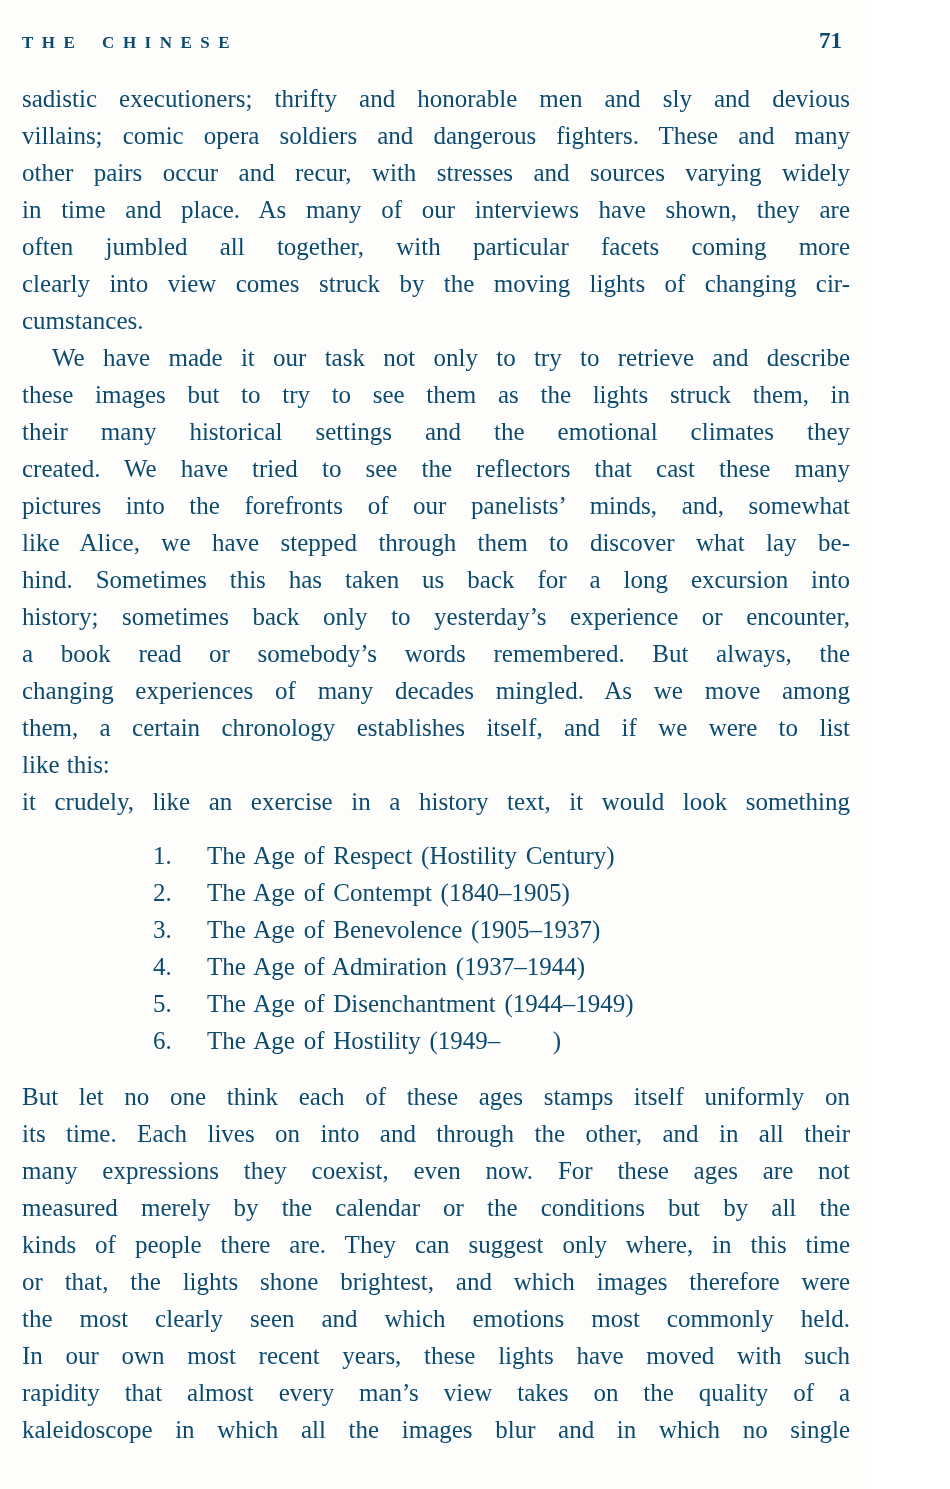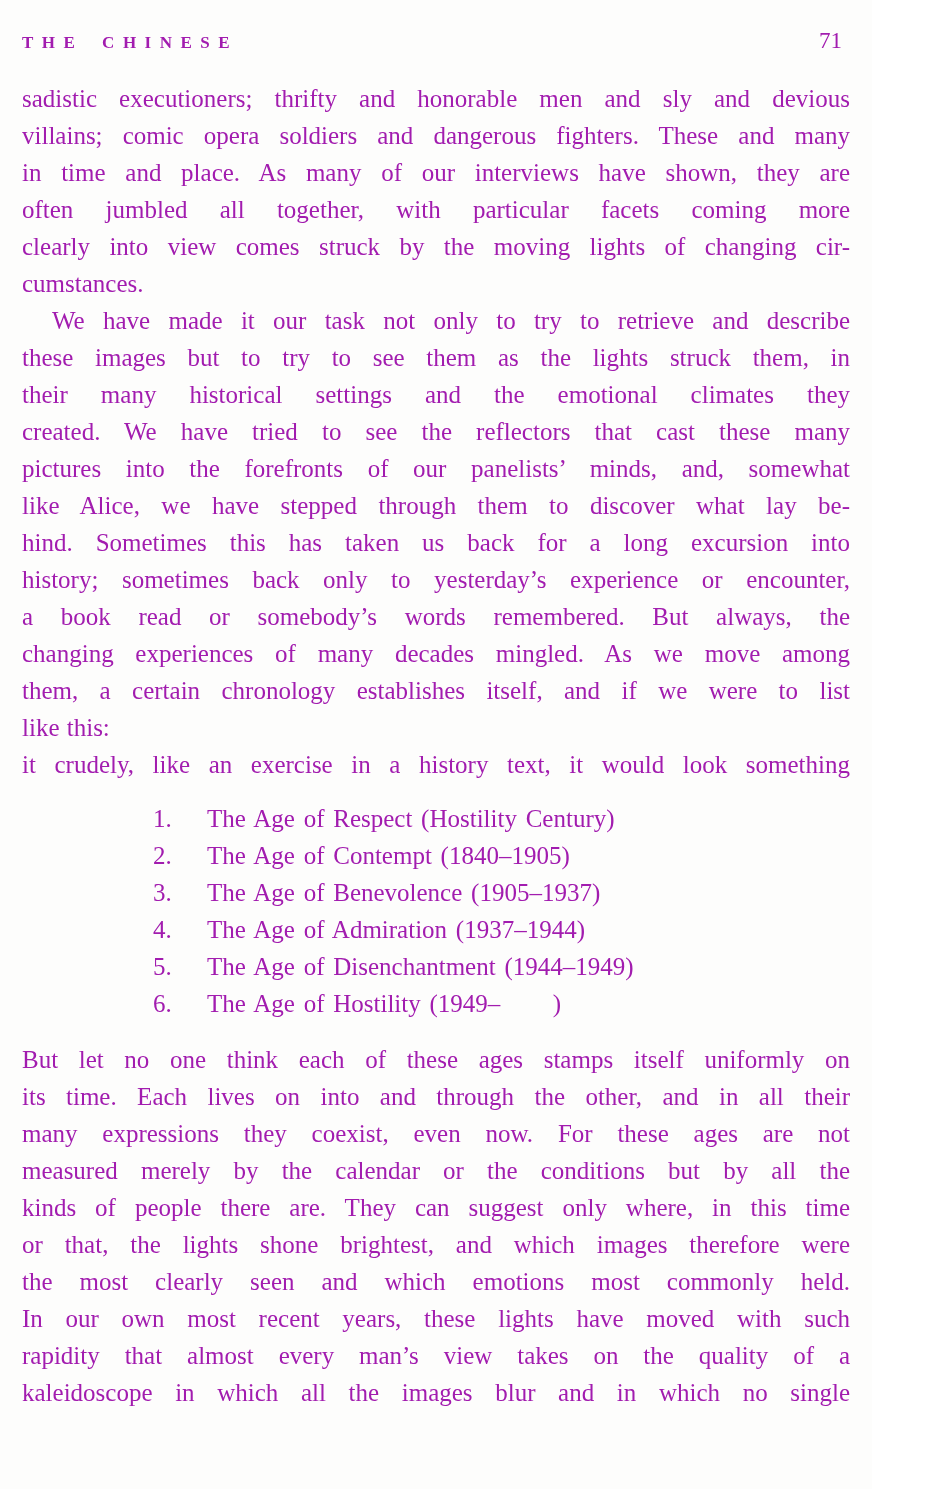--- a/index.html
+++ b/index.html
@@ -6,41 +6,41 @@
     margin: 0;
     padding: 0;
     background: #ffffff;
   }
   .page {
     position: relative;
     width: 872px;
     height: 1489px;
     background: #fefefef9;
     background-color: #fdfdfc;
-    color: #a21caf;
+    color: #0c4a6e;
     font-family: "Liberation Serif", serif;
     box-sizing: border-box;
     padding: 28px 22px 0 22px;
     overflow: hidden;
   }
   .header {
     display: flex;
     justify-content: space-between;
     align-items: baseline;
     height: 38px;
   }
   .running-head {
     font-size: 17px;
     font-weight: 700;
     letter-spacing: 0.50em;
     word-spacing: 0.35em;
   }
   .page-number {
     font-size: 23px;
-    font-weight: 400;
+    font-weight: 700;
     padding-right: 8px;
   }
   .body-text {
     margin-top: 14px;
     font-size: 25px;
     line-height: 37px;
     word-spacing: 1px;
   }
   .paragraph { margin: 0; }
   .line {
@@ -75,20 +75,21 @@
 
 <div class="page">
   <div class="header">
     <span class="running-head">THE CHINESE</span>
     <span class="page-number">71</span>
   </div>
   <div class="body-text" id="body-text">
       <div class="paragraph">
         <div class="line">sadistic executioners; thrifty and honorable men and sly and devious</div>
         <div class="line">villains; comic opera soldiers and dangerous fighters. These and many</div>
+        <div class="line">other pairs occur and recur, with stresses and sources varying widely</div>
         <div class="line">in time and place. As many of our interviews have shown, they are</div>
         <div class="line">often jumbled all together, with particular facets coming more</div>
         <div class="line">clearly into view comes struck by the moving lights of changing cir-</div>
         <div class="line last">cumstances.</div>
       </div>
       <div class="paragraph">
         <div class="line indent">We have made it our task not only to try to retrieve and describe</div>
         <div class="line">these images but to try to see them as the lights struck them, in</div>
         <div class="line">their many historical settings and the emotional climates they</div>
         <div class="line">created. We have tried to see the reflectors that cast these many</div>

